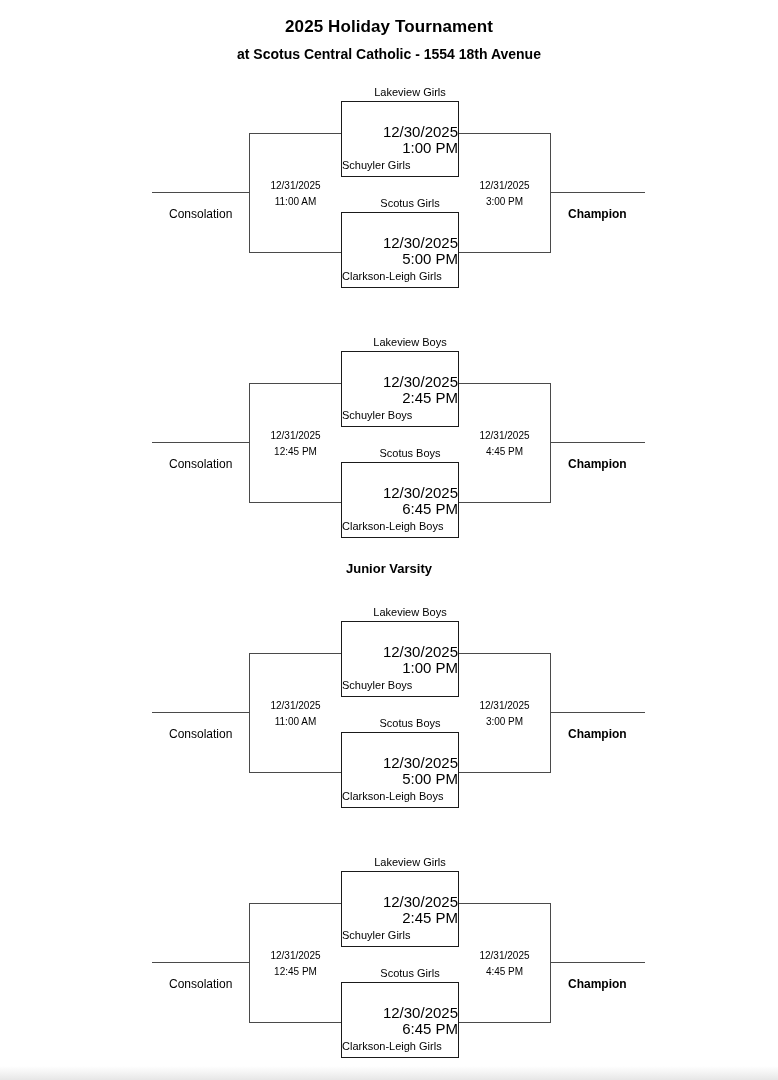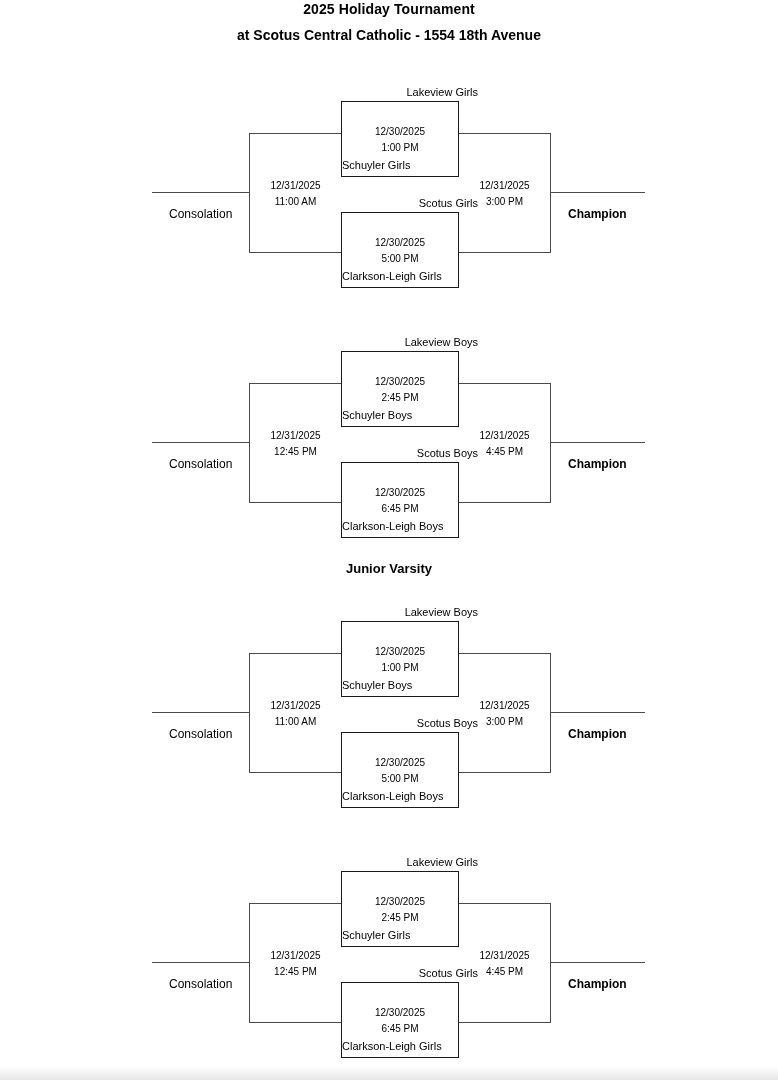--- a/index.html
+++ b/index.html
@@ -27,24 +27,24 @@
 
   
   .header {
     position: absolute;
     left: 0;
     top: 0;
     width: 778px;
     text-align: center;
   }
   .title {
-    font-size: 14px;
+    font-size: 17px;
     font-weight: bold;
     line-height: 1;
-    margin-top: 2px;
+    margin-top: 18px;
     letter-spacing: 0.1px;
   }
   .subtitle {
     font-size: 14px;
     font-weight: bold;
     line-height: 1;
     margin-top: 12px;
   }
 
   
@@ -116,36 +116,36 @@
     box-sizing: border-box;
     border: 1px solid #1a1a1a;
     background: #ffffff;
   }
   .match-top    { top: 1px;   height: 76px; }
   .match-bottom { top: 112px; height: 76px; }
 
   
   .team-above {
     position: absolute;
-    left: 360px;
+    left: 351px;
     width: 118px;
-    text-align: right;
+    text-align: center;
     font-size: 11px;
     line-height: 1;
   }
   .team-above-top    { top: -13px; }
   .team-above-bottom { top: 98px;  }
 
   
   .match-when {
     position: absolute;
     left: 0;
     width: 116px;
-    text-align: center;
-    font-size: 10px;
+    text-align: right;
+    font-size: 15px;
     line-height: 16px;
     top: 22px;
   }
 
   
   .team-inside {
     position: absolute;
     left: 0;
     width: 116px;
     text-align: left;

